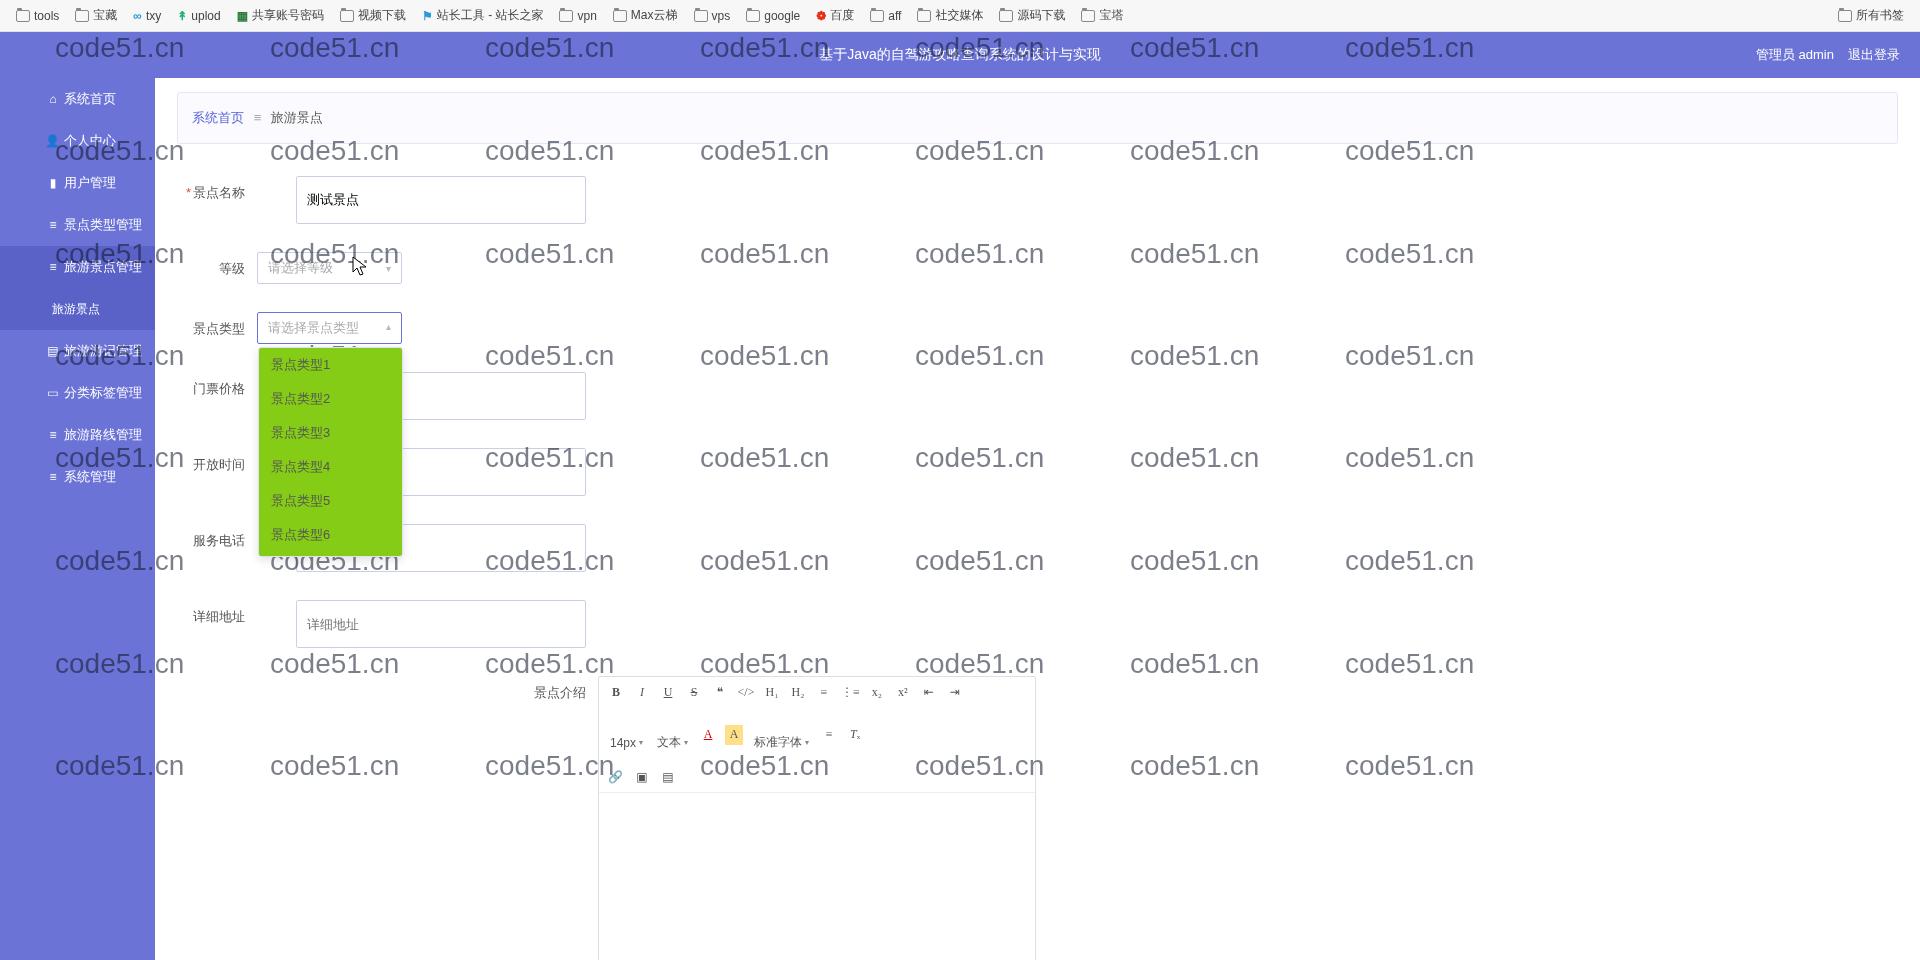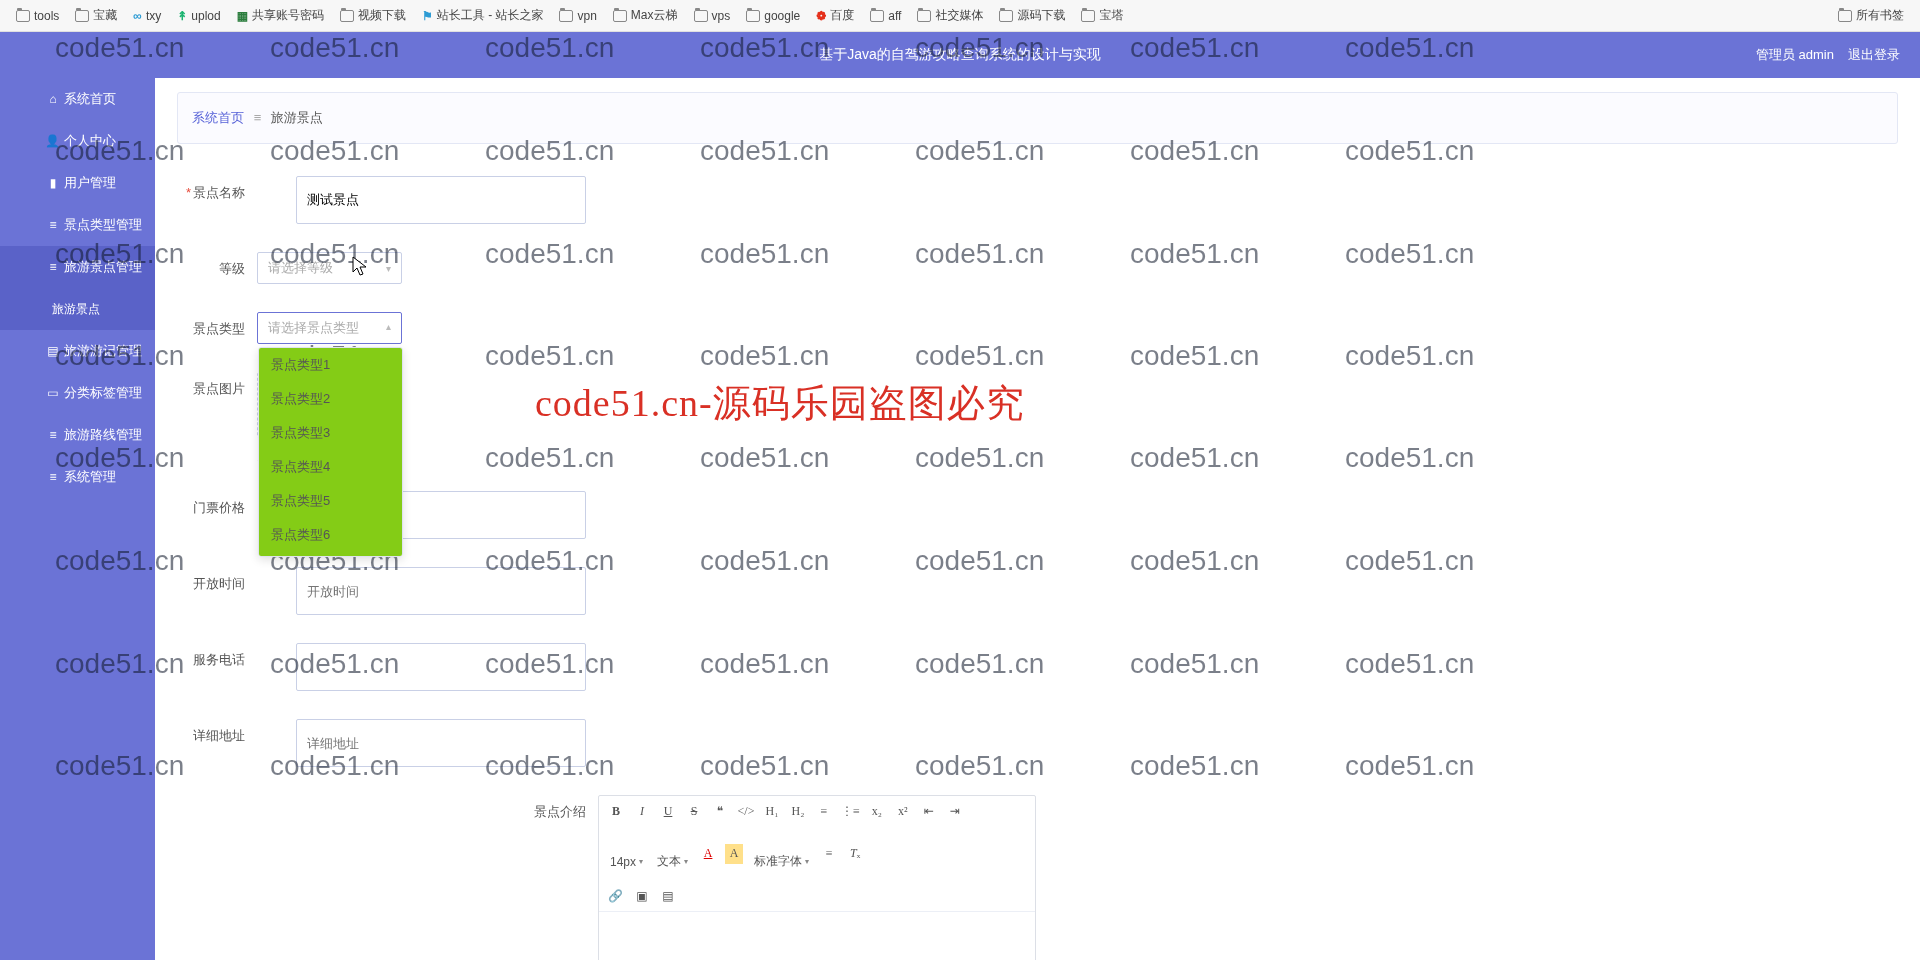--- a/index.html
+++ b/index.html
@@ -230,29 +230,20 @@
           <span class="arrow">▾</span>
           <div class="dropdown" id="type-dropdown">
               <div class="dropdown-item">景点类型1</div>
               <div class="dropdown-item">景点类型2</div>
               <div class="dropdown-item">景点类型3</div>
               <div class="dropdown-item">景点类型4</div>
               <div class="dropdown-item">景点类型5</div>
               <div class="dropdown-item">景点类型6</div>
               <div class="dropdown-item">景点类型7</div>
             </div>
-        </div>
-      </div>
-      <div class="form-row">
-        <div class="form-label"><span>景点图片</span></div>
-        <div>
-          <div class="upload-area">
-            <span>+</span>
-          </div>
-          <div class="upload-hint">点击上传景点图片</div>
         </div>
       </div>
 
       <div class="form-row">
         <div class="form-label"><span>门票价格</span></div>
         <input class="text-input wide" style="">
       </div>
       <div class="form-row">
         <div class="form-label"><span>开放时间</span></div>
         <input class="text-input wide" placeholder="开放时间" style="">
@@ -315,21 +306,20 @@
             <div style="flex-basis:100%;height:0"></div>
             <span class="tb-btn">🔗</span>
             <span class="tb-btn">▣</span>
             <span class="tb-btn">▤</span>
           </div>
           <div class="editor-body"></div>
         </div>
       </div>
     </div>
 
-    <div class="big-red" style="top:300px; left:380px">code51.cn-源码乐园盗图必究</div>
   </div>
 </div>
 
 <div id="watermarks">
     <div class="watermark" style="top: 32px; left: 55px;">code51.cn</div>
     <div class="watermark" style="top: 32px; left: 270px;">code51.cn</div>
     <div class="watermark" style="top: 32px; left: 485px;">code51.cn</div>
     <div class="watermark" style="top: 32px; left: 700px;">code51.cn</div>
     <div class="watermark" style="top: 32px; left: 915px;">code51.cn</div>
     <div class="watermark" style="top: 32px; left: 1130px;">code51.cn</div>

